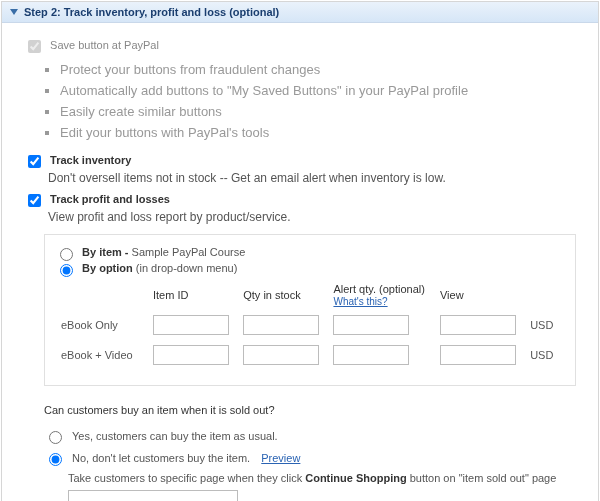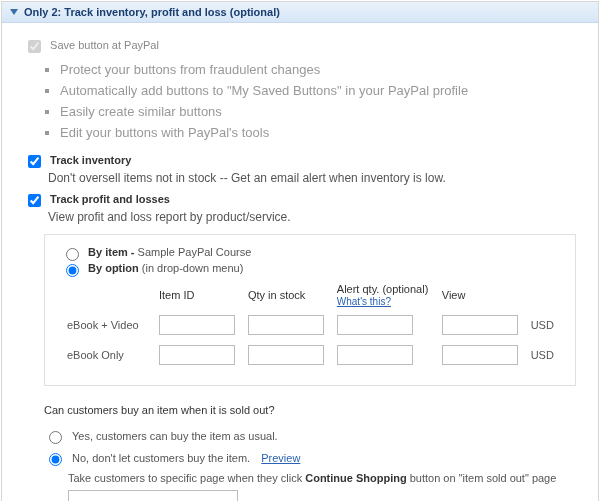--- a/index.html
+++ b/index.html
@@ -38,21 +38,21 @@
     color: #555;
   }
   .chk { vertical-align: middle; margin-right: 6px; }
   .grey { color: #888; }
   .bold { font-weight: bold; color: #333; }
   .bullets { list-style: disc; margin: 4px 0 12px 36px; padding: 0; color: #999; }
   .bullets li { margin: 6px 0; font-size: 13px; color: #999; list-style-type: square; }
   .sub { margin-left: 24px; font-size: 12px; color: #555; }
   .tracking-box {
     border: 1px solid #e0e0e0;
-    padding: 10px 14px 14px 16px;
+    padding: 10px 14px 14px 10px;
     margin: 10px 0 18px 20px;
   }
   .radio { vertical-align: middle; margin-right: 6px; }
   .tbl { width: 100%; margin-top: 2px; }
   .tbl th { text-align: left; font-weight: normal; font-size: 11px; color: #333; padding: 2px 4px; }
   .tbl td { padding: 4px 4px; }
   .txt {
     width: 76px; height: 20px;
     border: 1px solid #bcbcbc;
     background: #fff;
@@ -65,21 +65,21 @@
   .indent2 { margin-left: 44px; }
   .url-input { width: 170px; height: 20px; border: 1px solid #bcbcbc; margin: 6px 0 4px 0; }
   .small { font-size: 10px; }
 </style>
 </head>
 <body>
 
 <div class="panel">
   <div class="panel-header">
     <span class="tri"></span>
-    <span>Only 2: Track inventory, profit and loss (optional)</span>
+    <span>Step 2: Track inventory, profit and loss (optional)</span>
   </div>
   <div class="panel-body">
 
     <div class="grey">
       <input type="checkbox" class="chk" checked="" disabled="" style="">
       <span>Save button at PayPal</span>
     </div>
     <ul class="bullets">
       <li>Protect your buttons from fraudulent changes</li>
       <li>Automatically add buttons to "My Saved Buttons" in your PayPal profile</li>
@@ -116,29 +116,29 @@
           <th>Item ID</th>
           <th>Qty in stock</th>
           <th>
             <div>Alert qty. (optional)</div>
             <span class="link small">What's this?</span>
           </th>
           <th>View</th>
           <th></th>
         </tr>
         <tr>
-          <td>eBook + Video</td>
+          <td>eBook Only</td>
           <td><input class="txt" style=""></td>
           <td><input class="txt" style=""></td>
           <td><input class="txt" style=""></td>
           <td><input class="txt" style=""></td>
           <td>USD</td>
         </tr>
         <tr>
-          <td>eBook Only</td>
+          <td>eBook + Video</td>
           <td><input class="txt" style=""></td>
           <td><input class="txt" style=""></td>
           <td><input class="txt" style=""></td>
           <td><input class="txt" style=""></td>
           <td>USD</td>
         </tr>
       </tbody>
         </table>
     </div>
 

